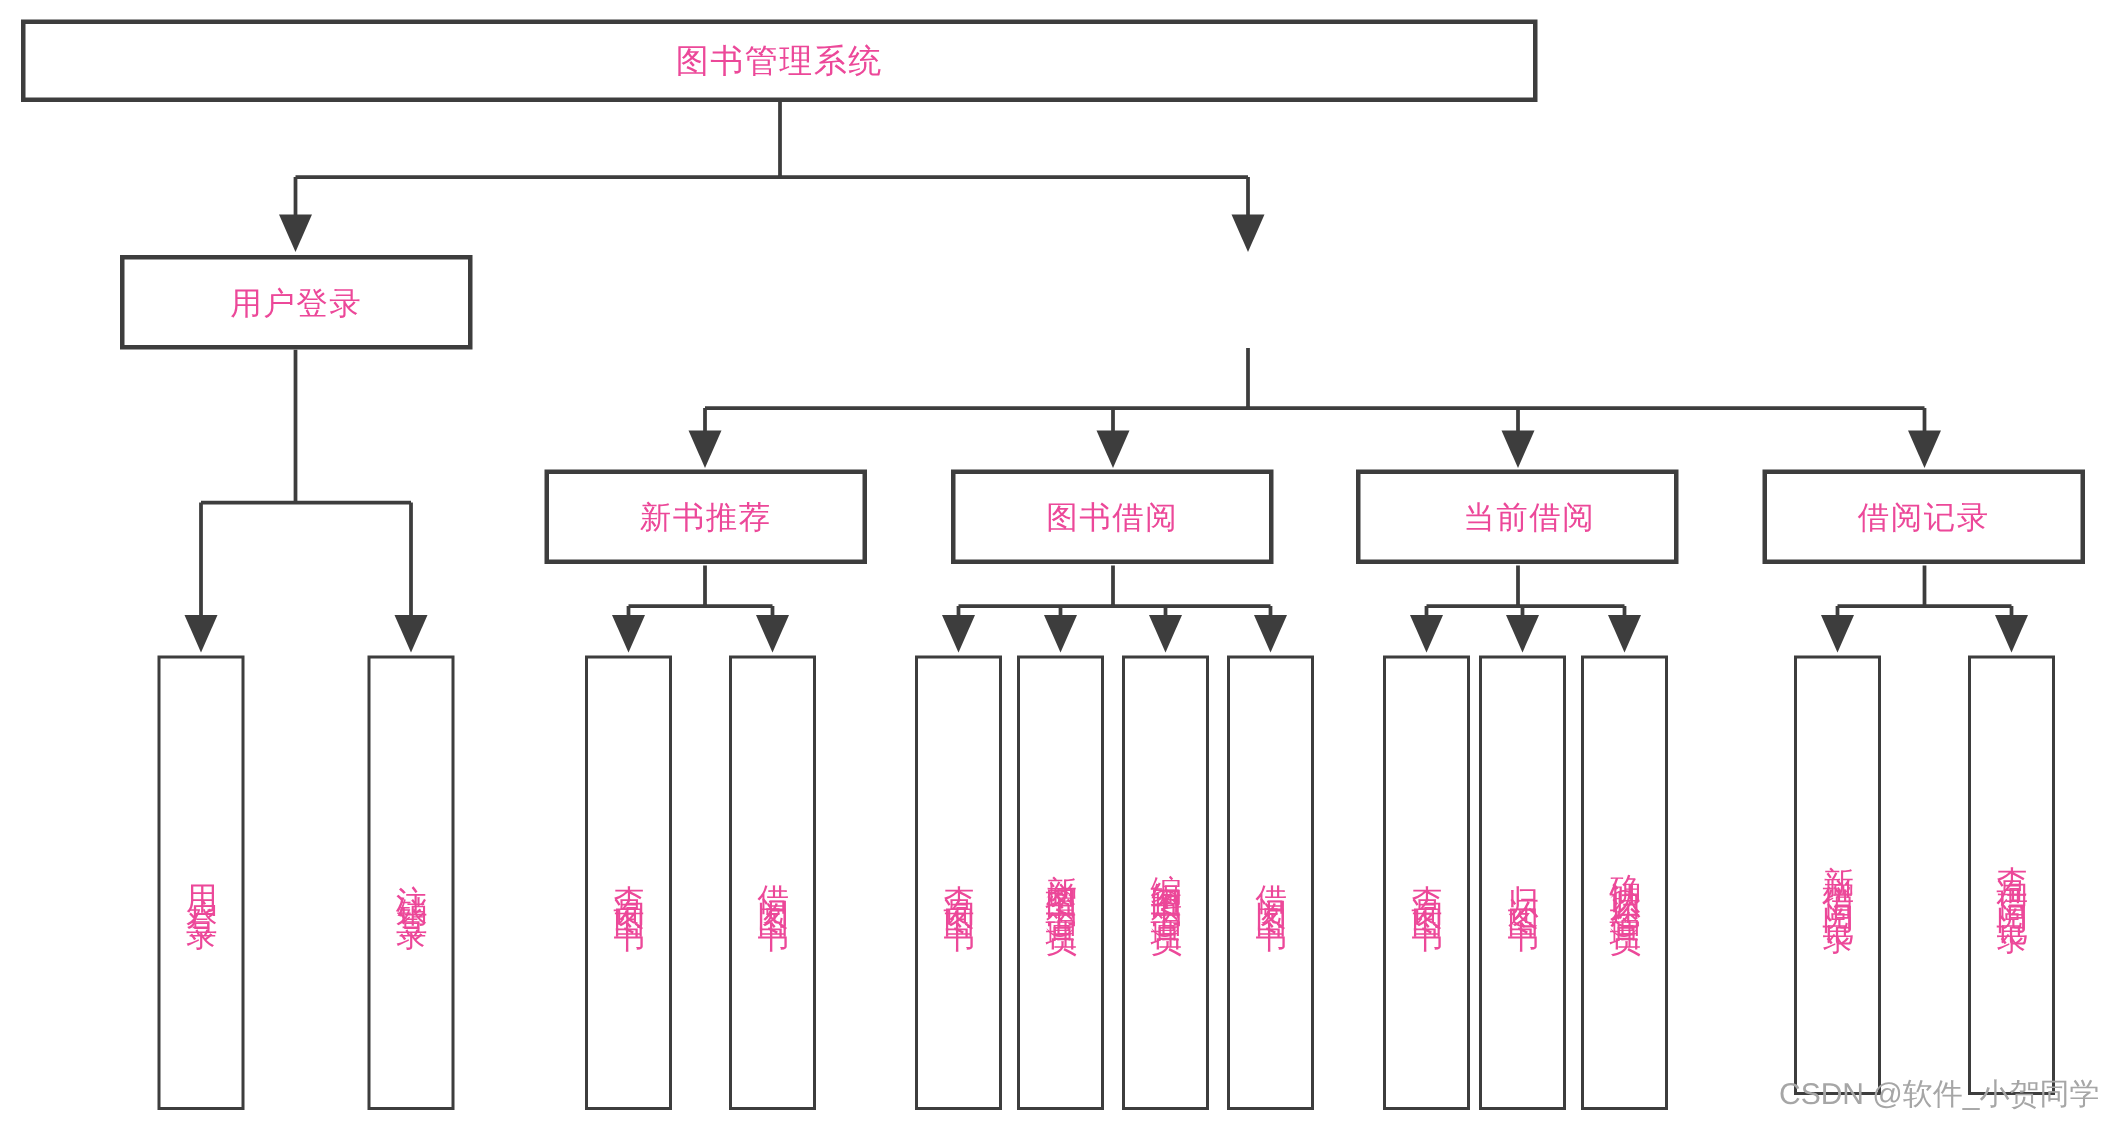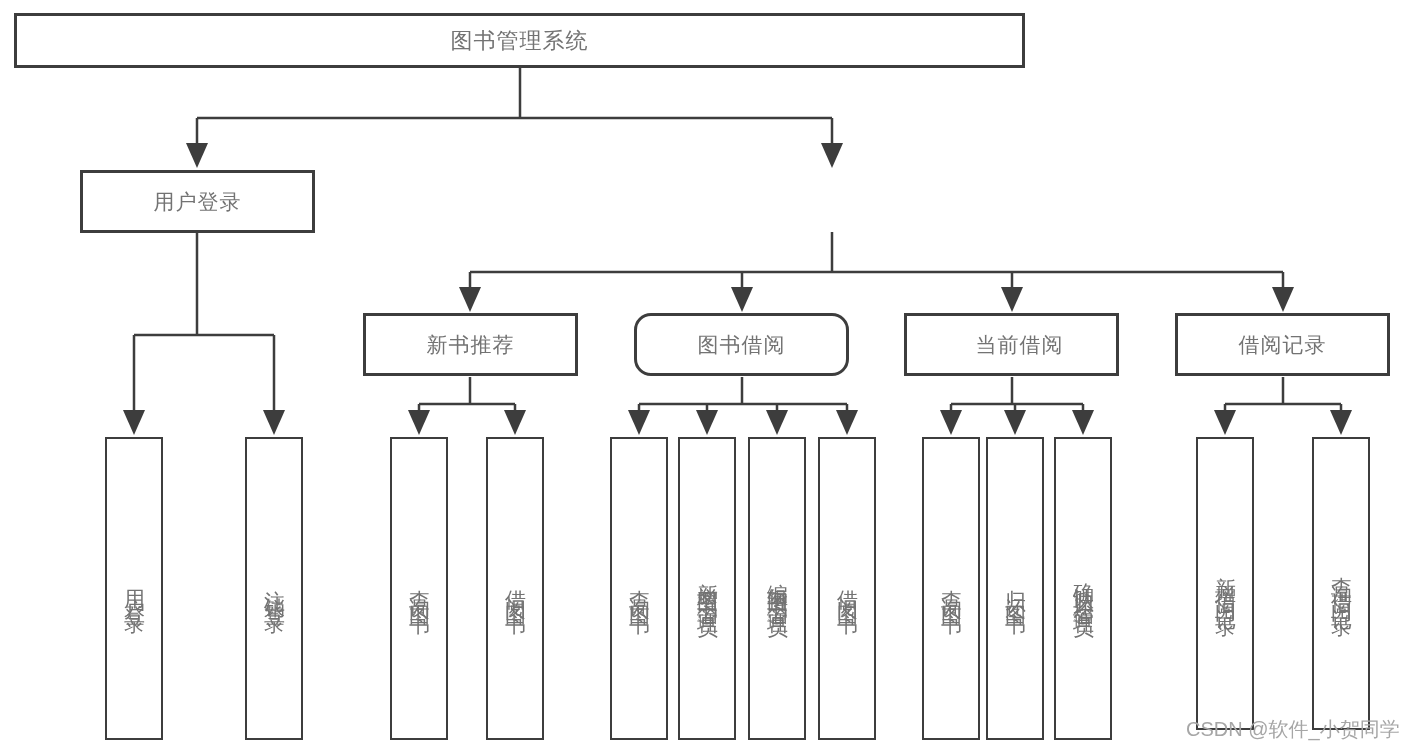--- a/index.html
+++ b/index.html
@@ -24,23 +24,22 @@
     pointer-events: none;
   }
   .box {
     position: absolute;
     box-sizing: border-box;
     background: #ffffff;
     border: 3px solid #3d3d3d;
     display: flex;
     align-items: center;
     justify-content: center;
-    color: #737373;
+    color: #ec4899;
     z-index: 2;
-    font-family: Liberation Serif, serif;
   }
   .box.h {
     font-size: 21px;
     letter-spacing: 1px;
   }
   .box.root {
     font-size: 22px;
   }
   .box.v {
     border-width: 2px;
@@ -106,21 +105,21 @@
     <span>图书管理系统</span>
   </div>
 
   <div class="box h" style="left:80px; top:170px; width:235px; height:63px;">
     <span>用户登录</span>
   </div>
 
   <div class="box h" style="left:363px; top:313px; width:215px; height:63px;">
     <span>新书推荐</span>
   </div>
-  <div class="box h" style="left:634px; top:313px; width:215px; height:63px;border-radius:17px;">
+  <div class="box h" style="left:634px; top:313px; width:215px; height:63px;">
     <span>图书借阅</span>
   </div>
   <div class="box h" style="left:904px; top:313px; width:215px; height:63px;padding-left:16px;">
     <span>当前借阅</span>
   </div>
   <div class="box h" style="left:1175px; top:313px; width:215px; height:63px;">
     <span>借阅记录</span>
   </div>
 
   <div class="box v" style="left:105px; top:437px; width:58px; height:303px;">

